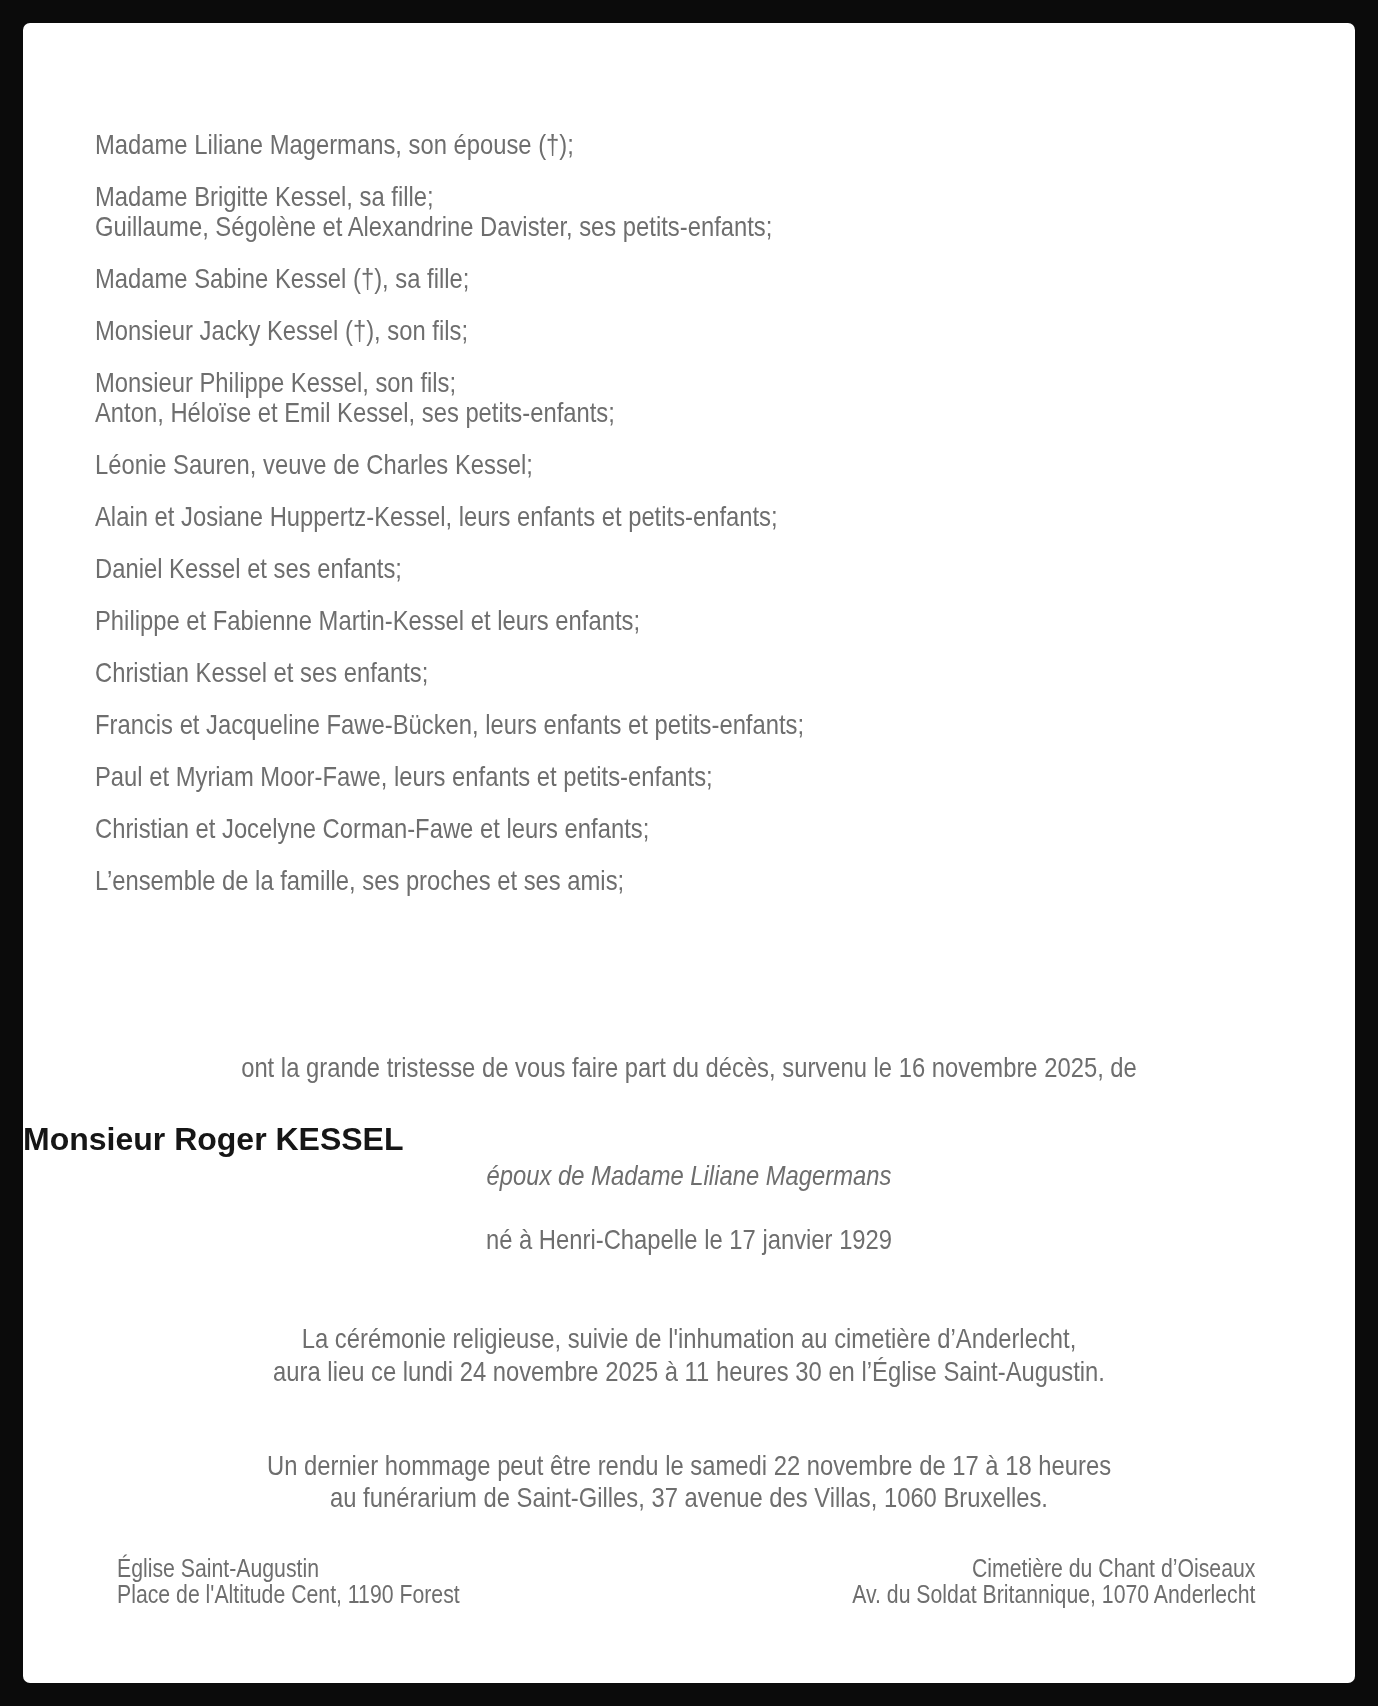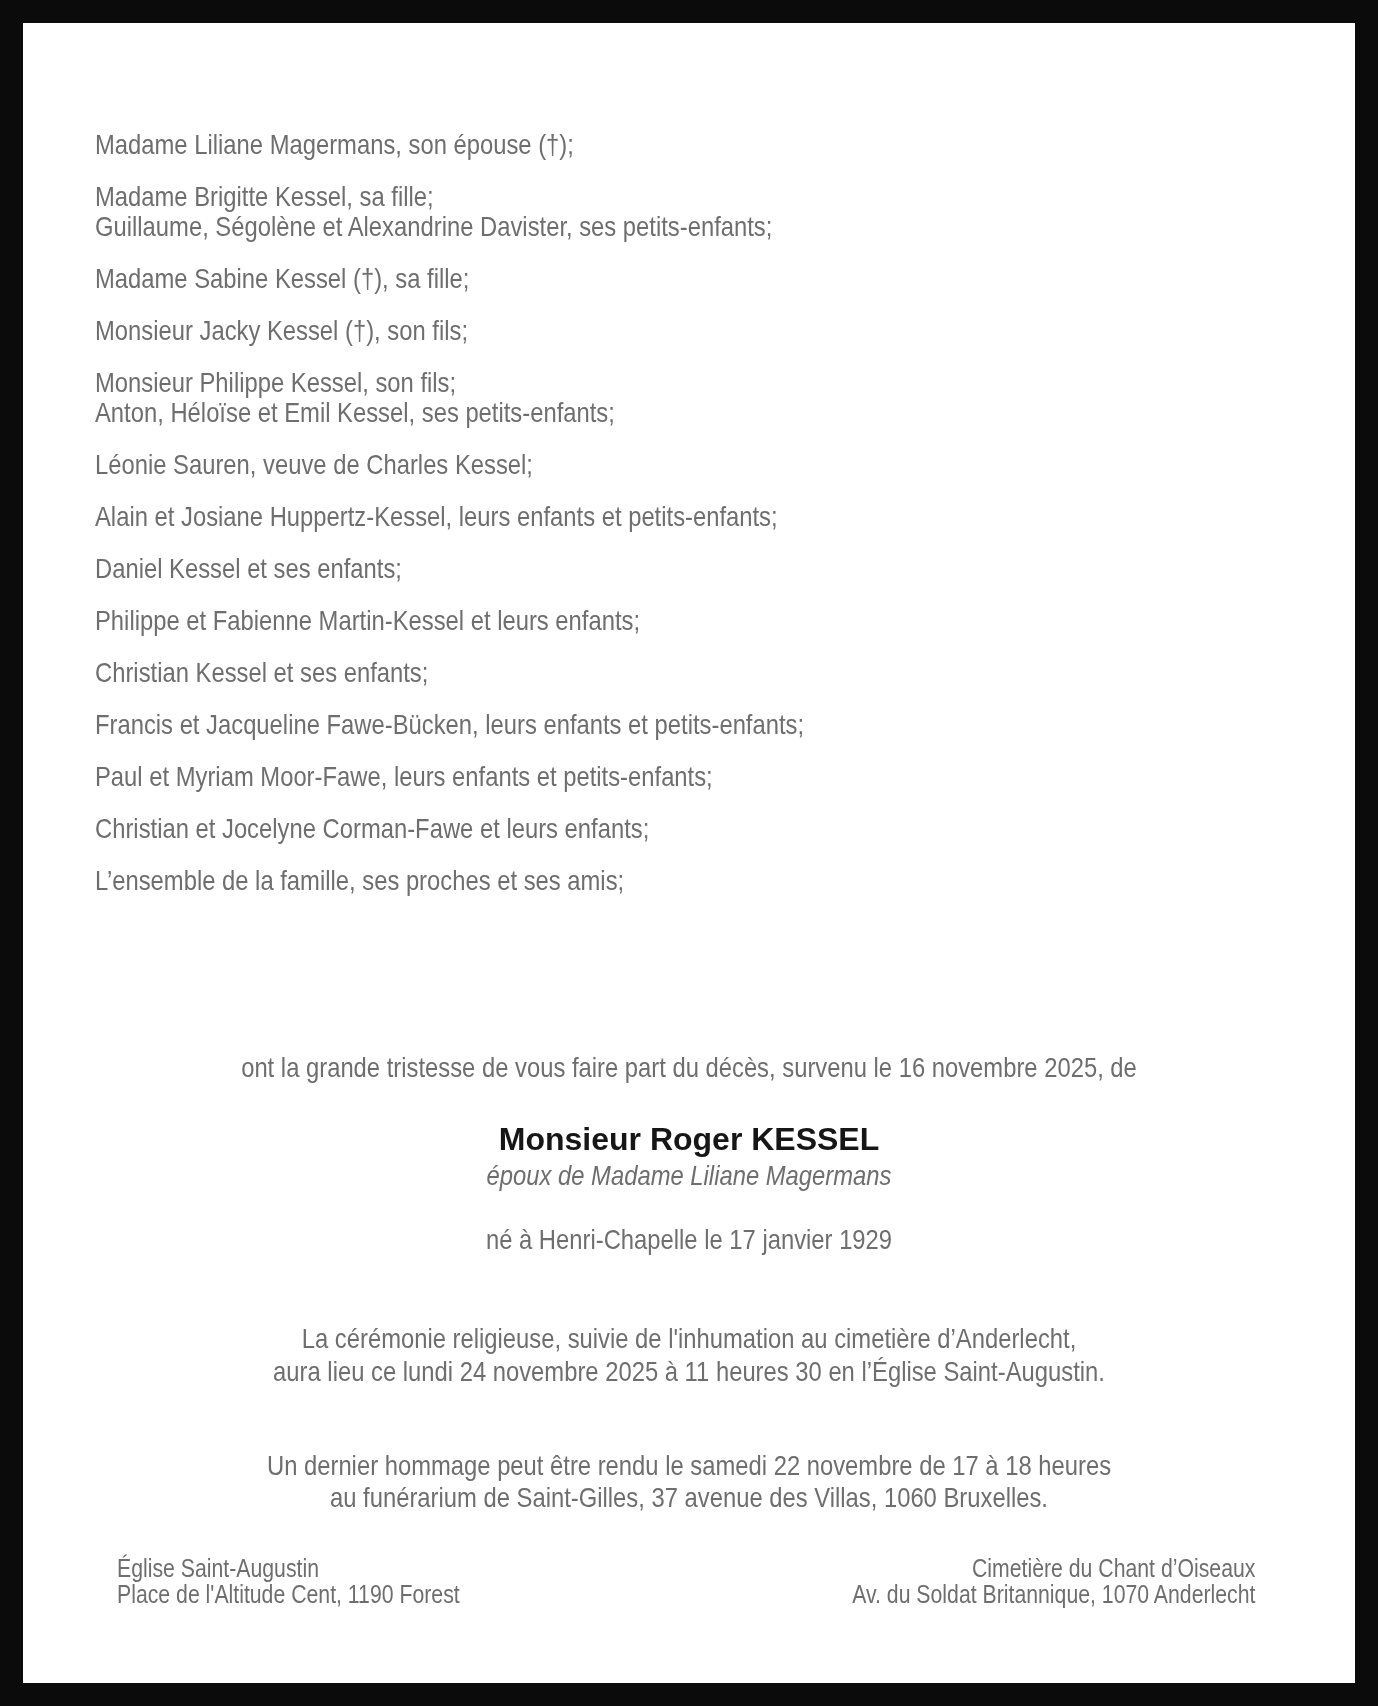--- a/index.html
+++ b/index.html
@@ -15,20 +15,21 @@
     background: var(--color-border);
     font-family: "Liberation Sans", "DejaVu Sans", sans-serif;
     color: var(--color-text);
     overflow: hidden;
   }
   .sheet {
     position: absolute;
     left: 23px; top: 23px; right: 23px; bottom: 23px;
     background: var(--color-page);
     overflow: hidden;
+    border-radius: 7px;
   }
   
   .cx   { transform: scaleX(0.85); }
   .cx-l { transform-origin: 0 50%; }
   .cx-c { transform-origin: 50% 50%; }
   .cx-r { transform-origin: 100% 50%; }
 
   .family {
     margin: 107px 0 0 72px;
     font-size: 28px;
@@ -44,21 +45,21 @@
     margin-top: 155px;
     font-size: 28px;
     line-height: 34px;
   }
   .name {
     margin-top: 34px;
     font-size: 32px;
     line-height: 40px;
     font-weight: bold;
     color: var(--color-name);
-    text-align: center;
+    text-align: left;
   }
   .spouse {
     font-size: 28px;
     line-height: 34px;
     font-style: italic;
   }
   .birth {
     margin-top: 30px;
     font-size: 28px;
     line-height: 34px;

